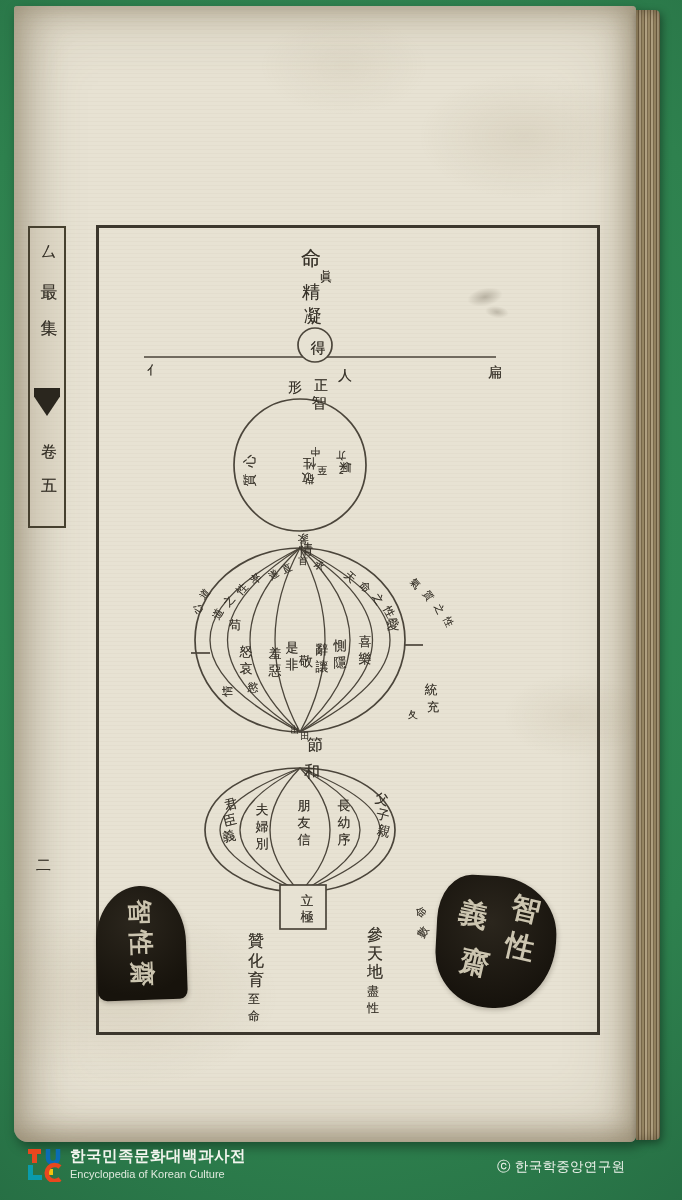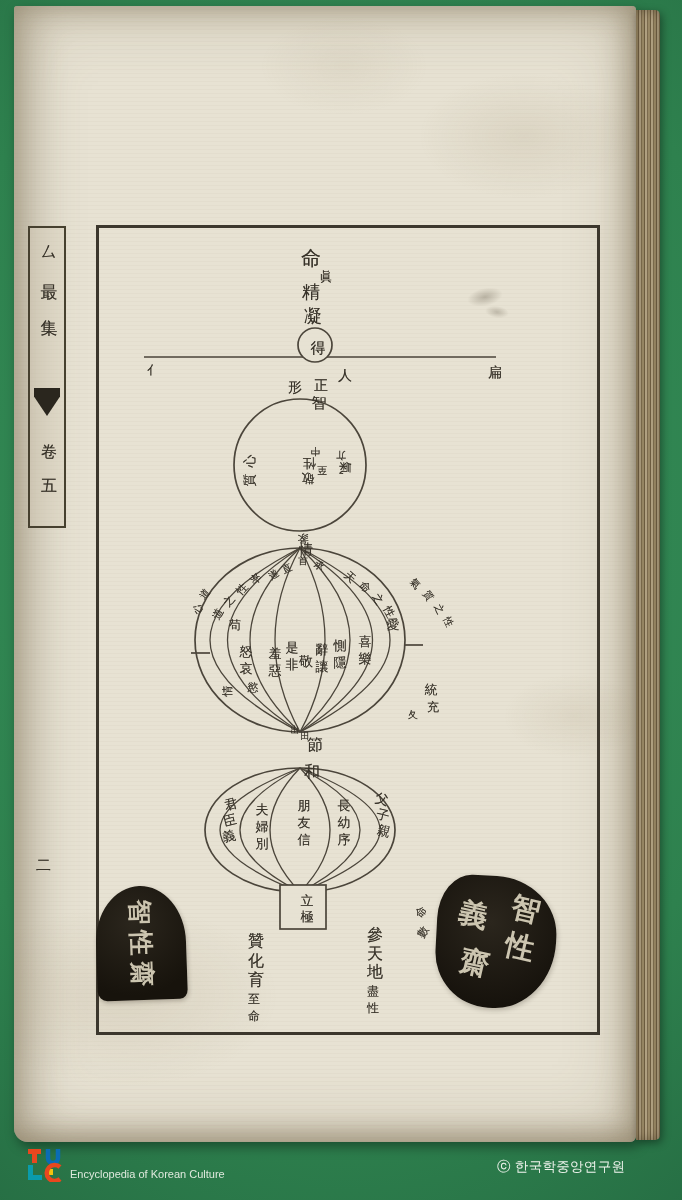--- a/index.html
+++ b/index.html
@@ -274,16 +274,17 @@
 
   <div class="page-edges"></div>
 
   <svg class="footer-logo" viewBox="0 0 36 36" aria-hidden="true">
     <path d="M2 3 h13 v5 h-4 v9 h-5 V8 H2 Z" fill="#e8471e"></path>
     <path d="M22 3 v9 a5 5 0 0 0 10 0 V3" stroke="#0a6cb5" stroke-width="4.5" fill="none"></path>
     <path d="M2 19 h5 v10 h9 v5 H2 Z" fill="#0a9bab"></path>
     <rect x="21" y="23" width="6" height="6" fill="#f3c20e"></rect>
     <path d="M34 21 a8 8 0 1 0 0 12" stroke="#e8471e" stroke-width="4.5" fill="none"></path>
   </svg>
+  <div class="brand-ko">한국민족문화대백과사전</div>
   <div class="brand-en">Encyclopedia of Korean Culture</div>
   <div class="copyright">ⓒ 한국학중앙연구원</div>
 
 </div>
 
 </body></html>

